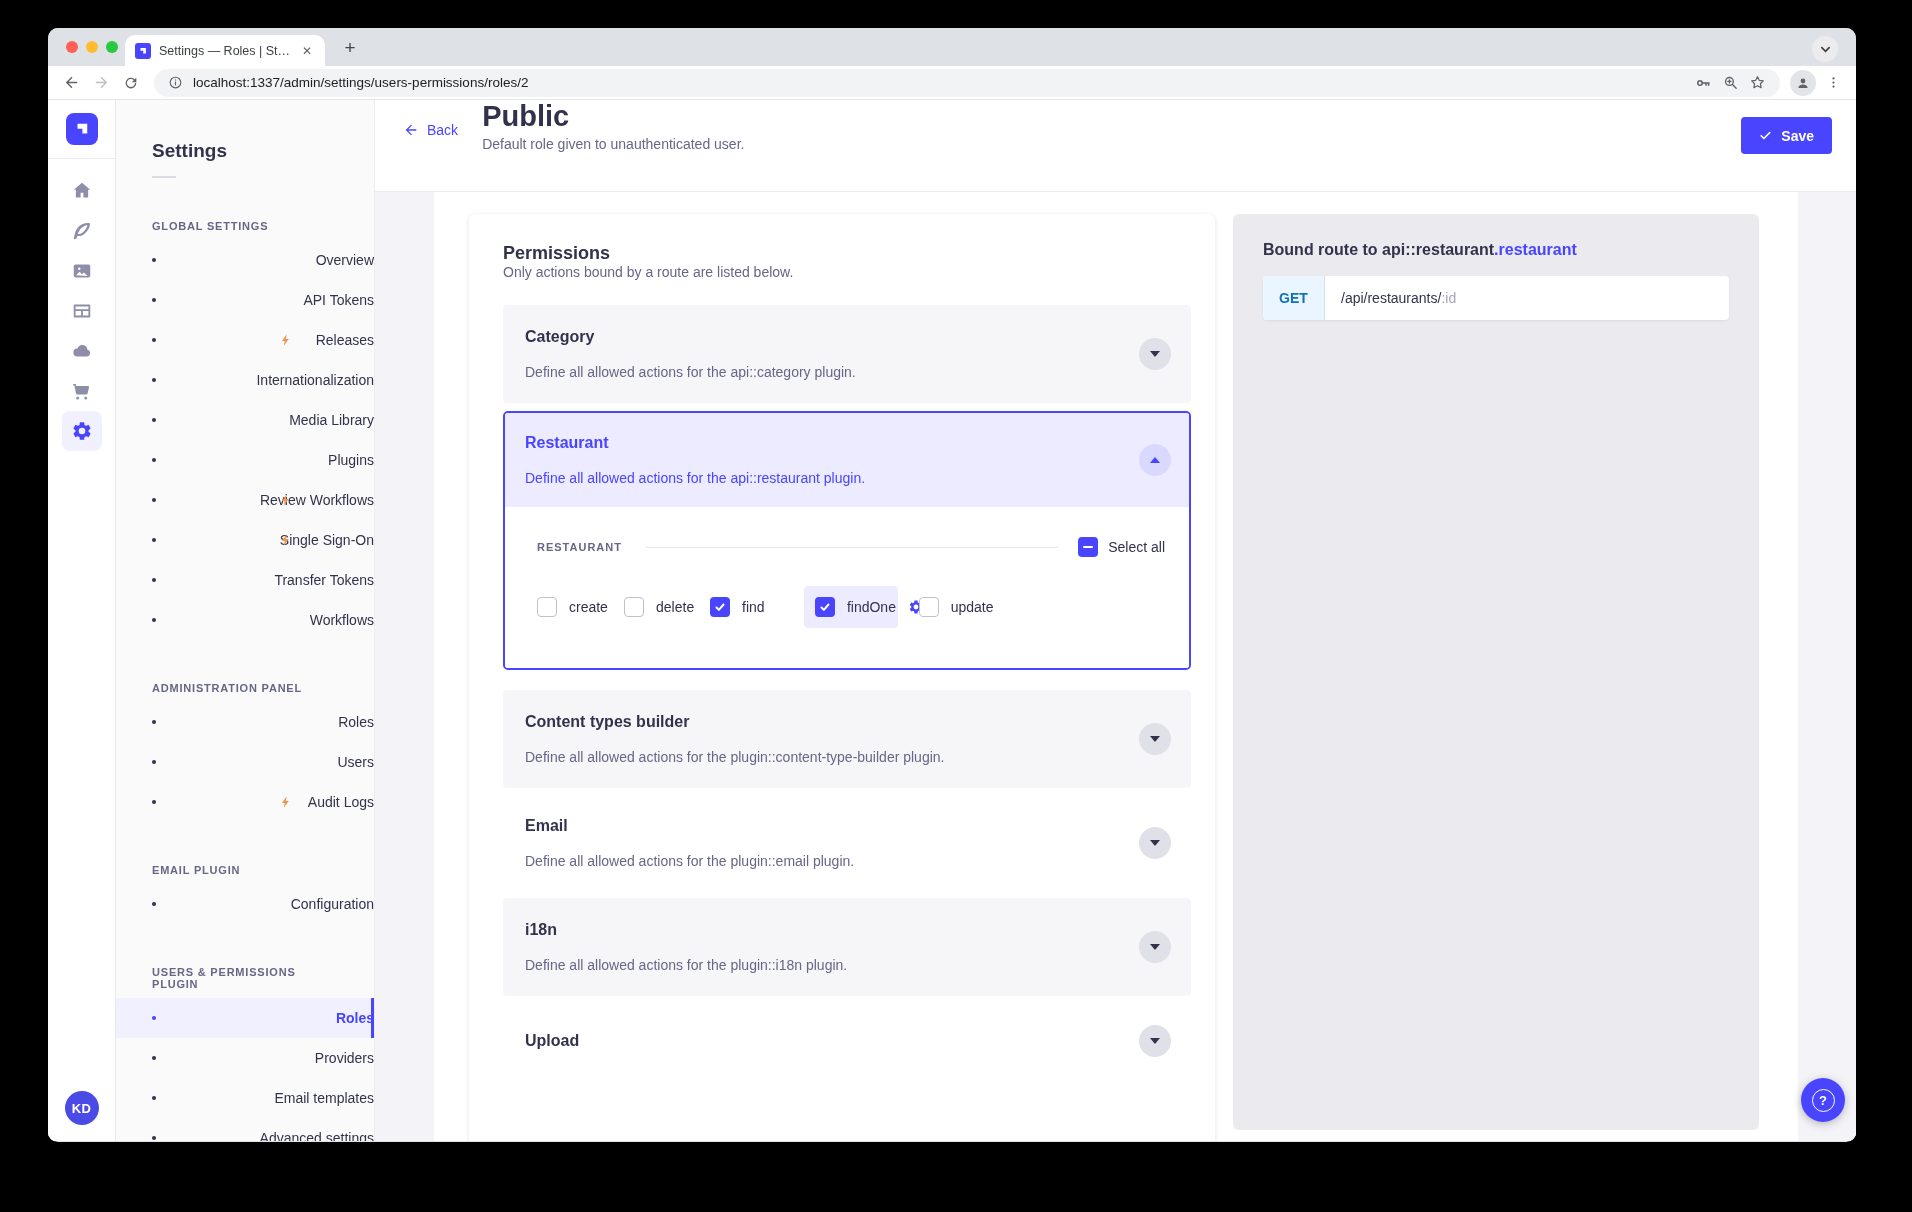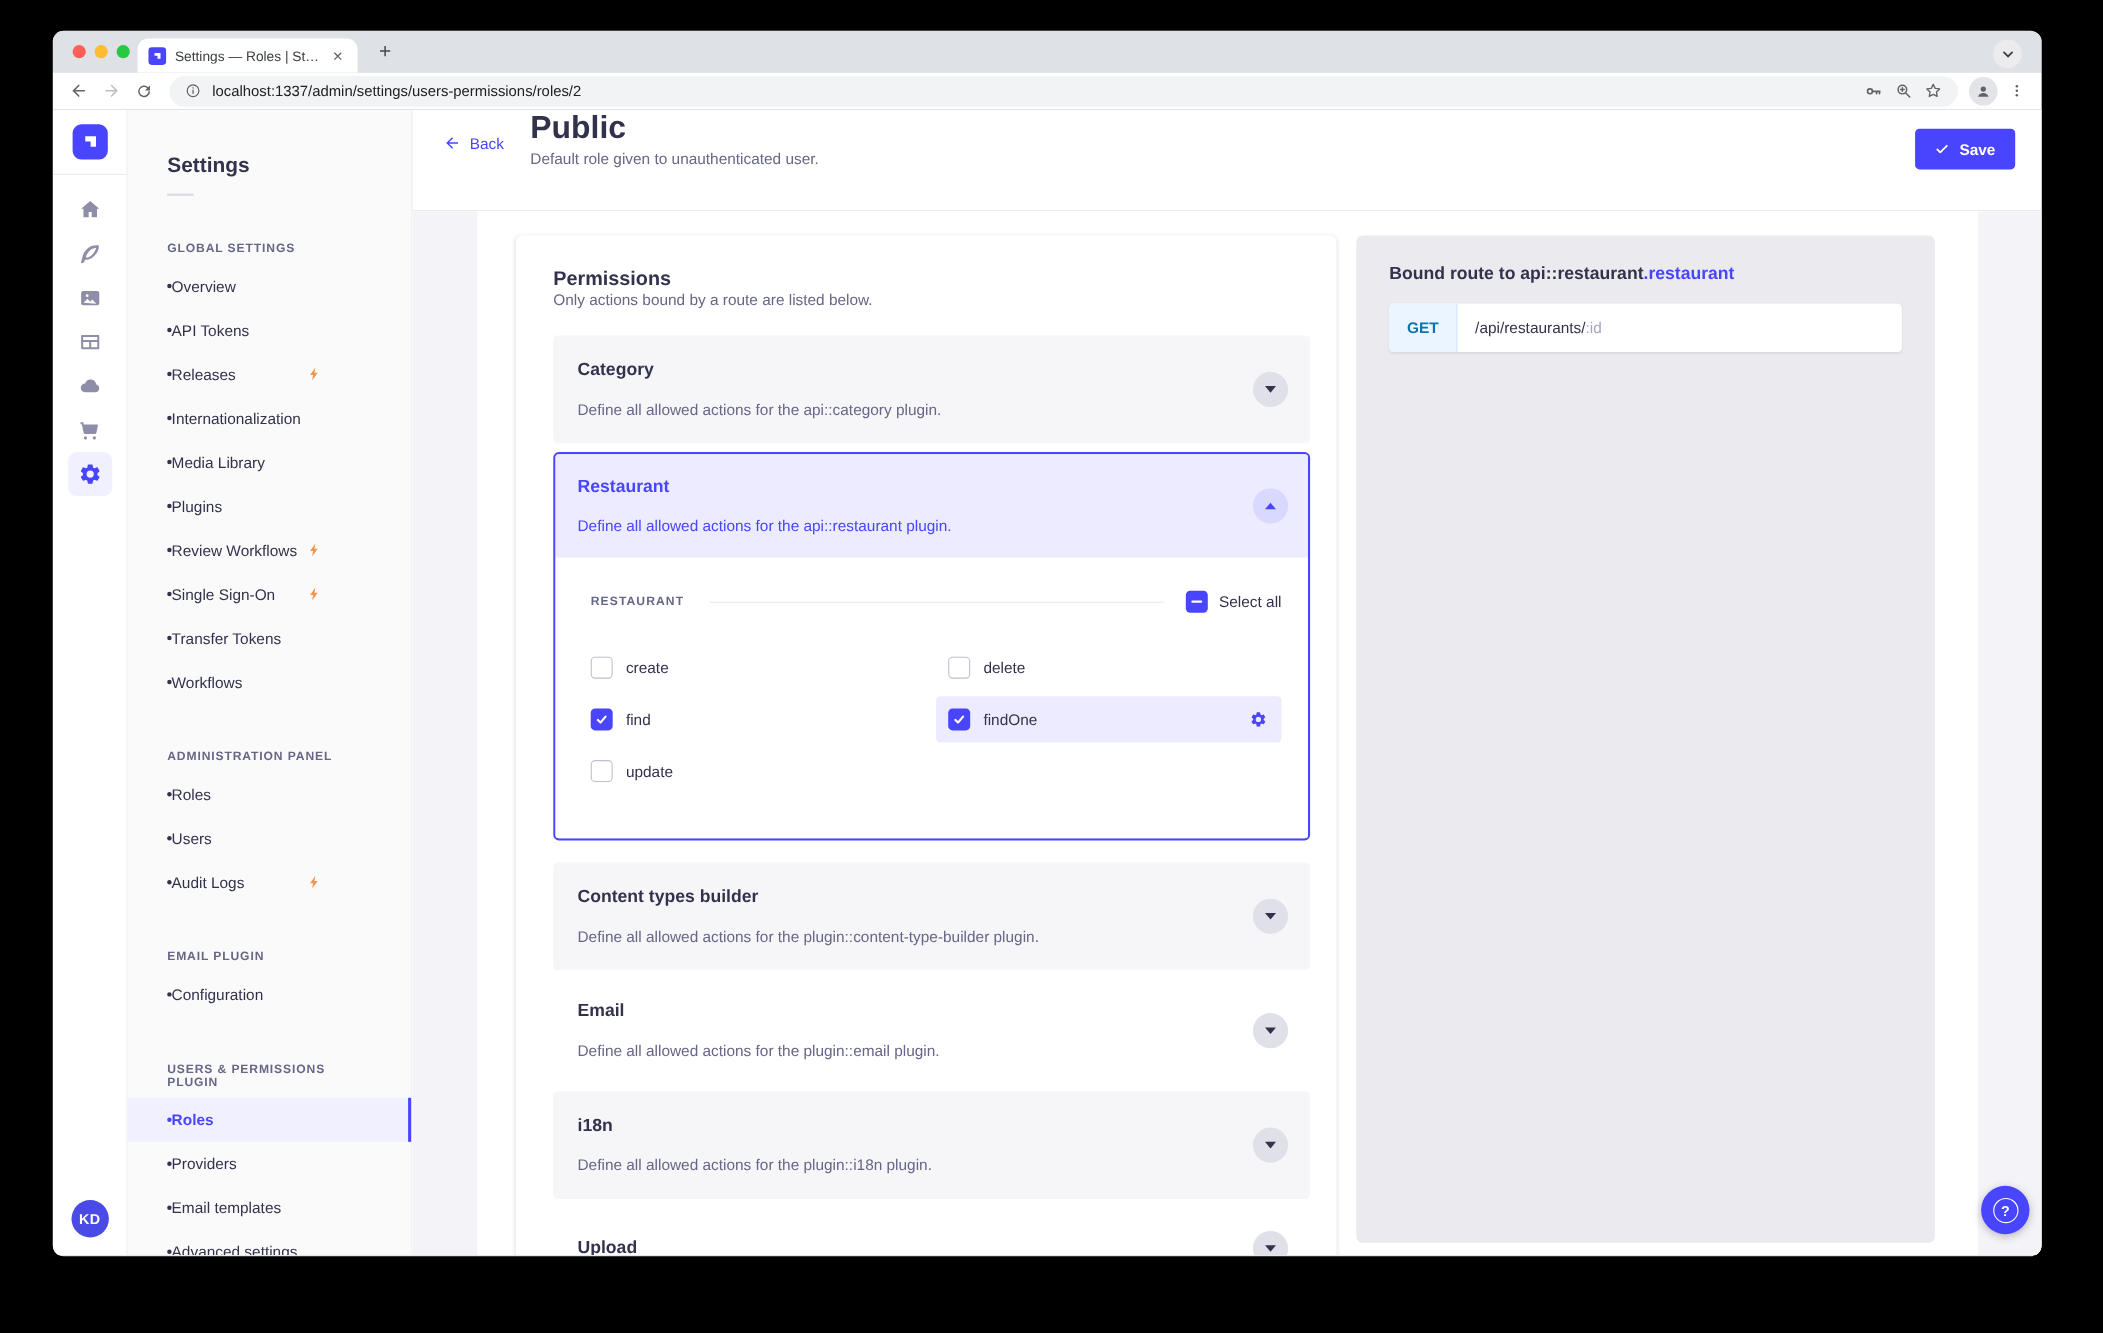--- a/index.html
+++ b/index.html
@@ -34,21 +34,21 @@
   .rail-div { width:100%; height:1px; background:#eceaf1; margin:13px 0 12px; }
   .rail-btn { width:40px; height:40px; display:flex; align-items:center; justify-content:center; color:#8e8ea9; border-radius:8px; }
   .rail-btn.active { background:#f0f0ff; color:#4945ff; }
   .rail-spacer { flex:1; }
   .user-avatar { width:34px; height:34px; border-radius:50%; background:#4a4ae6; color:#fff; font-size:13px; font-weight:700; display:flex; align-items:center; justify-content:center; letter-spacing:.3px; }
 
   .subnav { width:259px; flex:0 0 auto; background:#fafafa; border-right:1px solid #ececf1; padding-top:30px; position:relative; overflow:hidden; }
   .subnav-title { margin:10px 0 0 36px; font-size:19px; font-weight:700; color:#32324d; }
   .subnav-hr { width:24px; height:2px; background:#dcdce4; margin:14px 0 0 36px; }
   .snav-section { margin:42px 36px 8px; font-size:11px; font-weight:700; color:#666687; letter-spacing:.8px; }
-  .snav-item { position:relative; height:40px; display:flex; align-items:center; padding-left:36px; cursor:default; }
+  .snav-item { position:relative; height:40px; display:flex; align-items:center; gap:12px; padding-left:36px; cursor:default;justify-content:space-between; }
   .snav-item .dot { width:4px; height:4px; border-radius:50%; background:#32324d; flex:0 0 auto; }
   .snav-item .lbl { font-size:14px; color:#32324d; }
   .snav-item .bolt { position:absolute; left:163px; top:50%; transform:translateY(-50%); }
   .snav-item.active { background:#f0f0ff; }
   .snav-item.active .lbl { color:#4945ff; font-weight:600; }
   .snav-item.active .dot { background:#4945ff; }
   .snav-item.active::after { content:""; position:absolute; right:0; top:0; bottom:0; width:3px; background:#4945ff; }
 
   .main { flex:1; display:flex; flex-direction:column; min-width:0; }
   .pagehead { height:92px; background:#fff; border-bottom:1px solid #eaeaef; display:flex; align-items:flex-start; padding:0 24px 0 28px; }
@@ -83,21 +83,21 @@
   .acc.expanded .disc { background:#d9d8ff; }
   .acc-body { background:#fff; border-radius:0 0 3px 3px; padding:30px 24px 38px 32px; }
   .grp-row { display:flex; align-items:center; }
   .grp-label { font-size:11px; font-weight:700; color:#666687; letter-spacing:1px; }
   .grp-line { flex:1; height:1px; background:#e6e6ef; margin:0 20px 0 24px; }
   .cbx { width:20px; height:20px; border-radius:4px; flex:0 0 auto; display:flex; align-items:center; justify-content:center; }
   .cbx.off { background:#fff; border:1px solid #c0c0cf; }
   .cbx.on, .cbx.ind { background:#4945ff; }
   .minus { width:10px; height:2px; border-radius:1px; background:#fff; }
   .grp-row .sel-lbl { font-size:14px; color:#32324d; margin-left:10px; }
-  .perm-grid { margin-top:26px; display:flex; flex-direction:column; }
+  .perm-grid { margin-top:26px; display:flex; flex-direction:row;gap:21px; }
   .pg-row { display:flex; height:47px; align-items:center; }
   .pg-cell { width:50%; display:flex; align-items:center; gap:12px; height:42px; }
   .pg-cell.c2 { padding-left:11px; }
   .pg-cell .cb-lbl { font-size:14px; color:#32324d; }
   .pg-cell.activecell { background:#ecebff; border-radius:4px; padding-right:13px; }
   .pg-cell .gear-sm { margin-left:auto; color:#4945ff; display:flex; }
 
   
   .route-panel { position:absolute; left:858px; top:22px; width:526px; height:916px; background:#eaeaef; border-radius:6px; padding:27px 30px; }
   .route-h { font-size:16px; font-weight:600; color:#32324d; }

